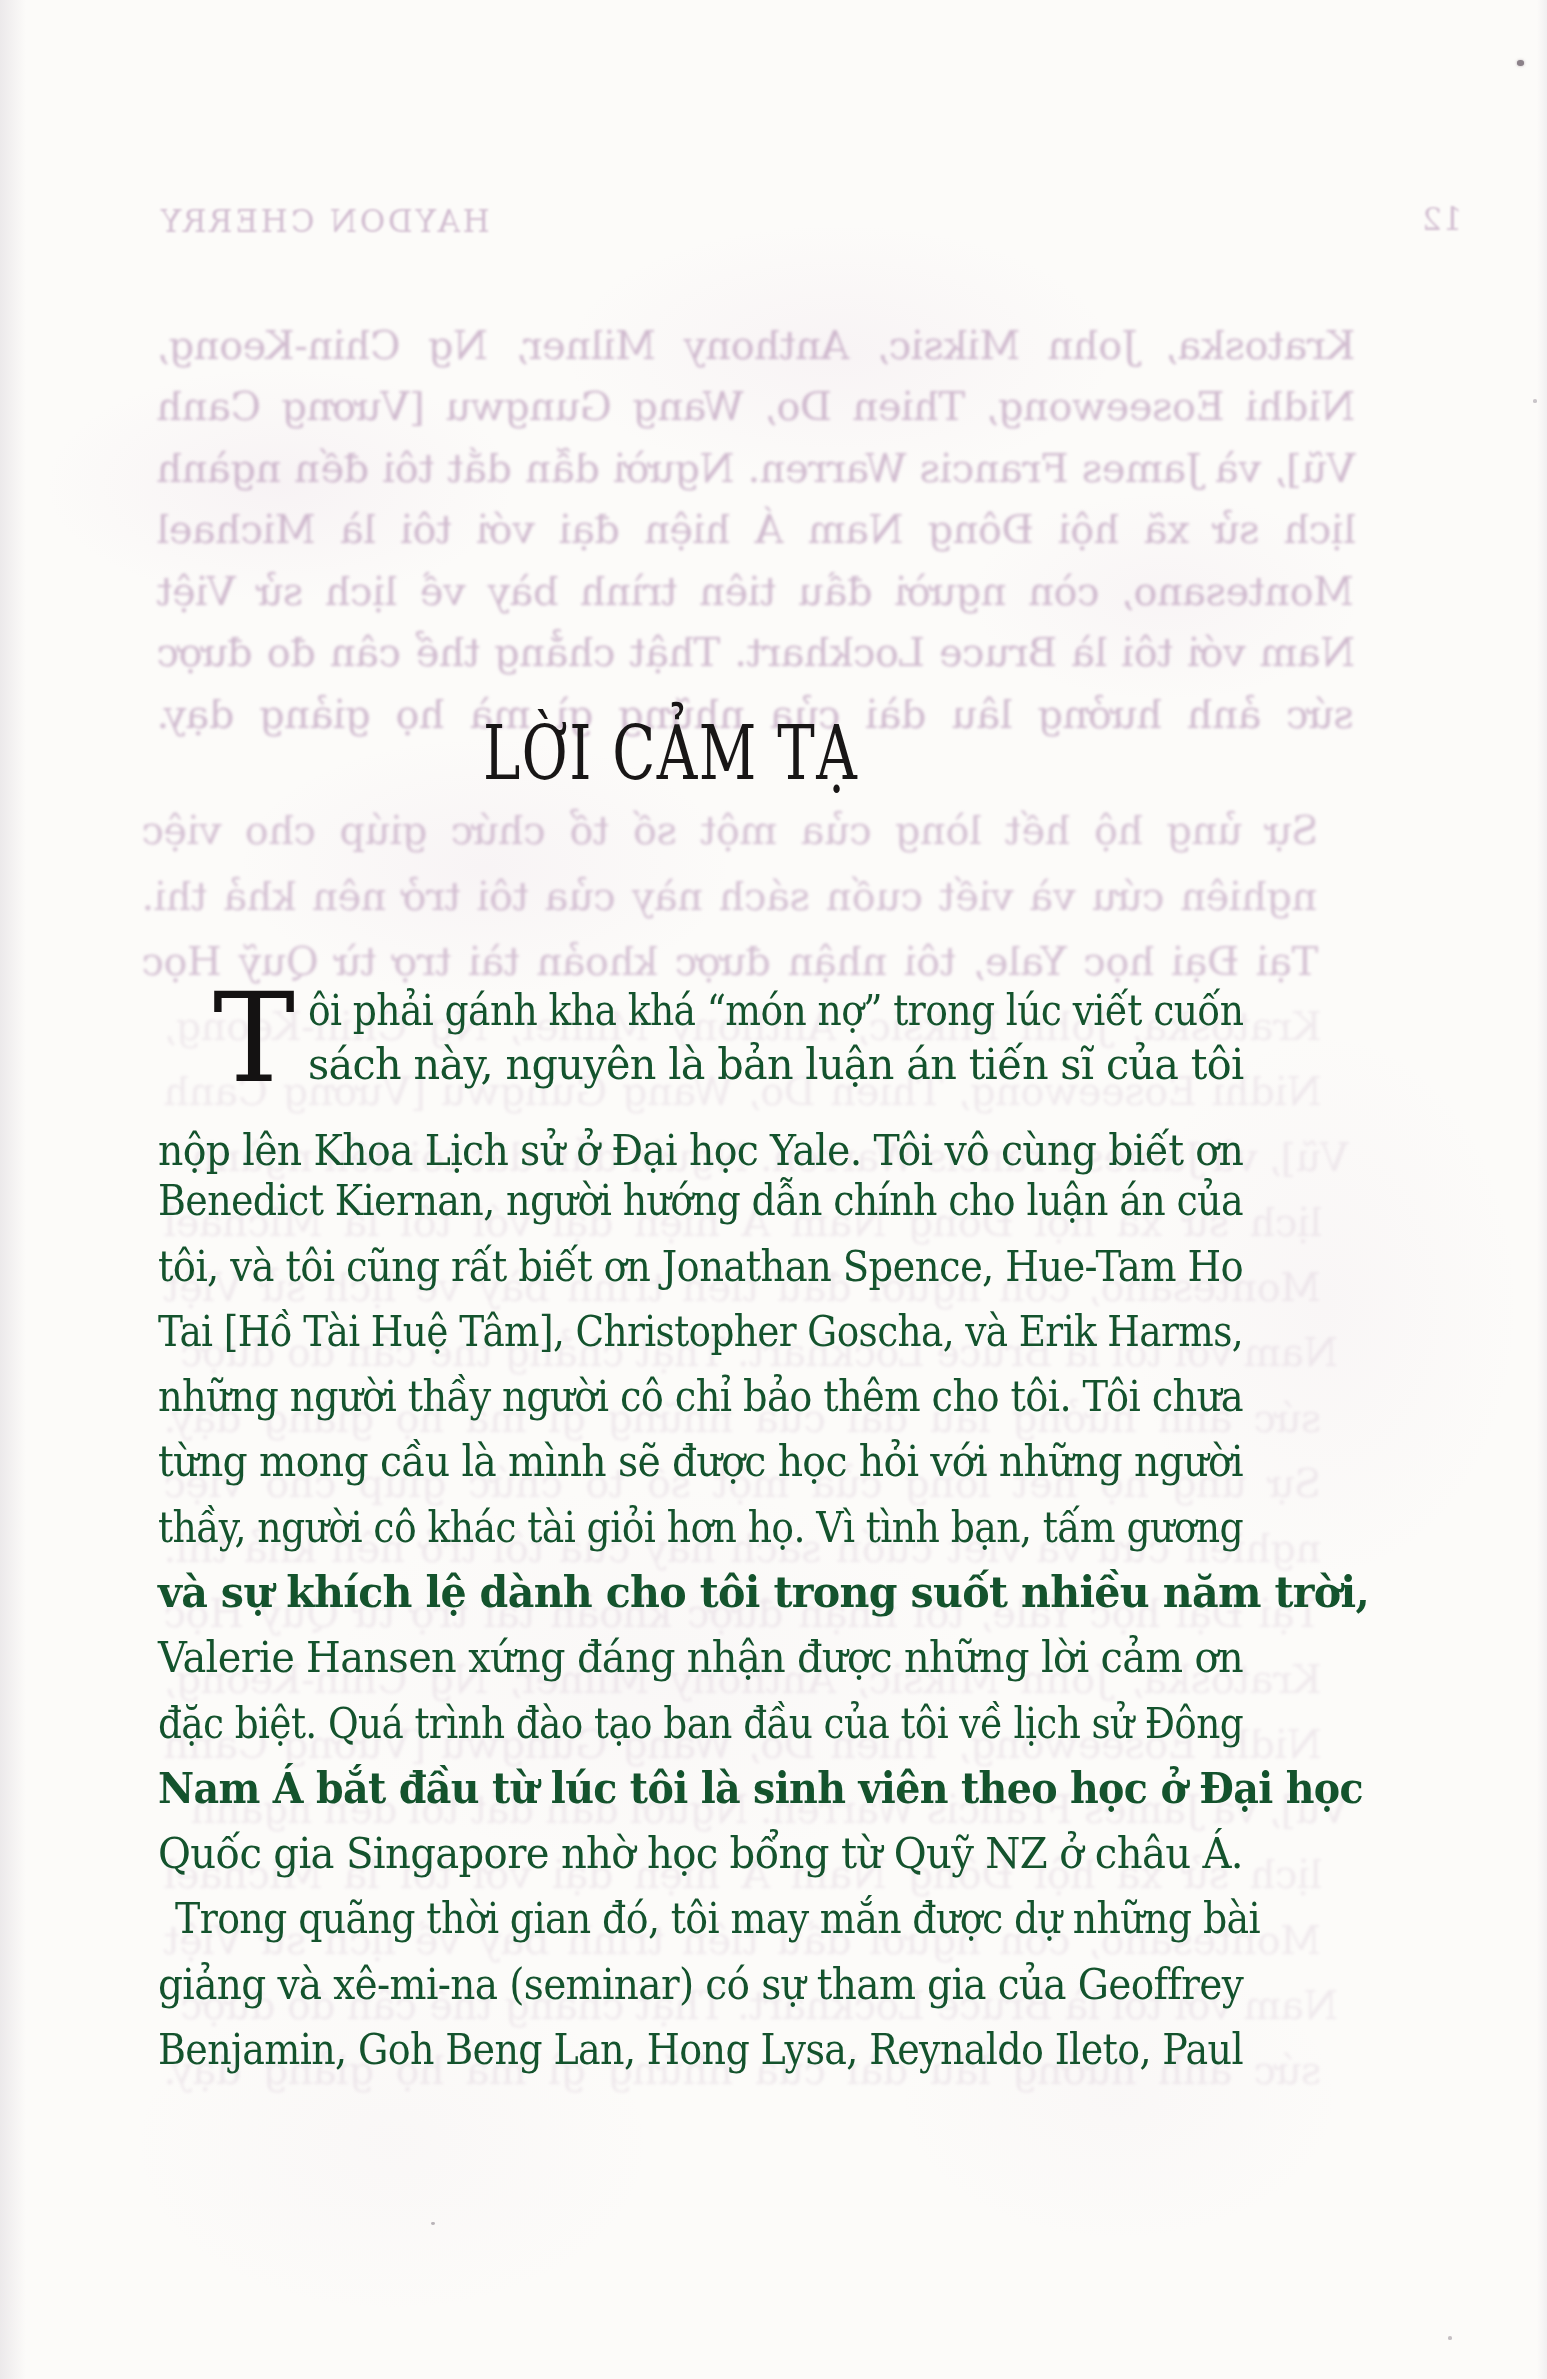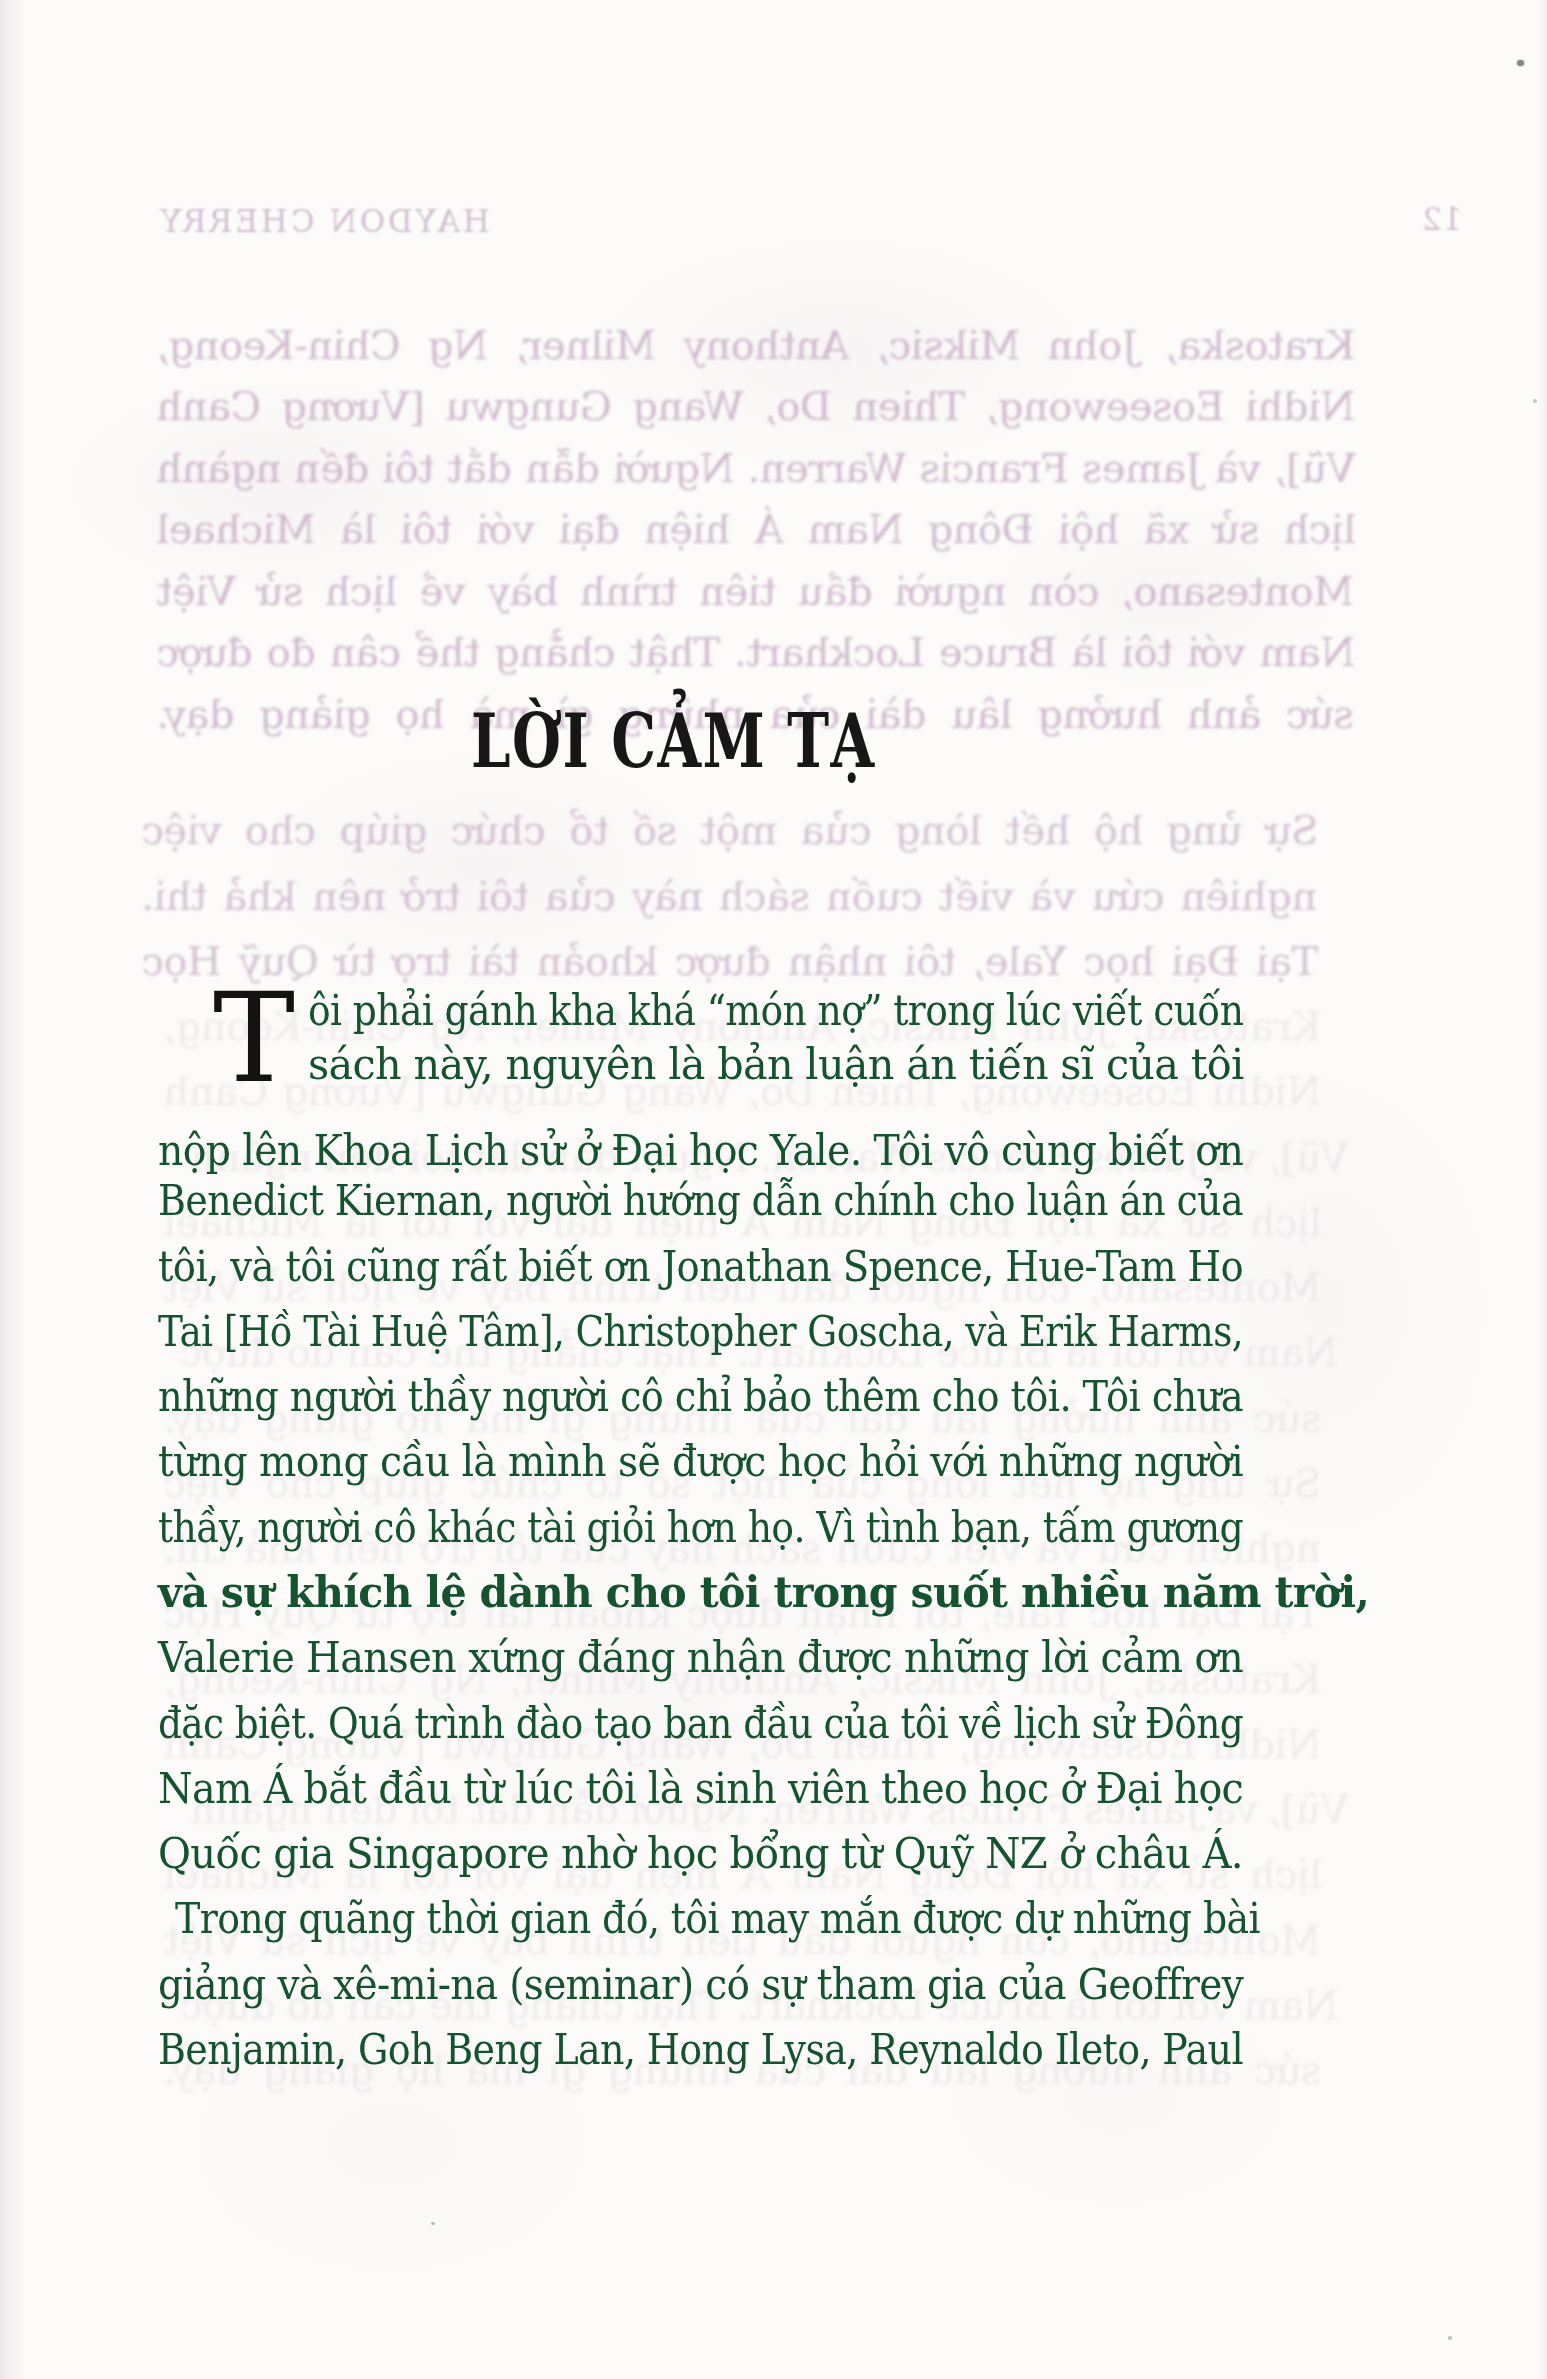--- a/index.html
+++ b/index.html
@@ -105,41 +105,41 @@
     <div class="bleed-line bleed-body" style="left: 164px; top: 1590px;"><span class="fit" style="word-spacing: 3.3px;">Tại Đại học Yale, tôi nhận được khoản tài trợ từ Quỹ Học</span></div>
     <div class="bleed-line bleed-body" style="left: 164px; top: 1656px;"><span class="fit" style="word-spacing: 8.9px;">Kratoska, John Miksic, Anthony Milner, Ng Chin-Keong,</span></div>
     <div class="bleed-line bleed-body" style="left: 164px; top: 1721px;"><span class="fit" style="word-spacing: 3px;">Nidhi Eoseewong, Thien Do, Wang Gungwu [Vương Canh</span></div>
     <div class="bleed-line bleed-body" style="left: 164px; top: 1786px;"><span class="fit" style="transform: scaleX(0.976908);">Vũ], và James Francis Warren. Người dẫn dắt tôi đến ngành</span></div>
     <div class="bleed-line bleed-body" style="left: 164px; top: 1851px;"><span class="fit" style="word-spacing: 9px;">lịch sử xã hội Đông Nam Á hiện đại với tôi là Michael</span></div>
     <div class="bleed-line bleed-body" style="left: 164px; top: 1917px;"><span class="fit" style="word-spacing: 6px;">Montesano, còn người đầu tiên trình bày về lịch sử Việt</span></div>
     <div class="bleed-line bleed-body" style="left: 164px; top: 1982px;"><span class="fit" style="transform: scaleX(0.985528);">Nam với tôi là Bruce Lockhart. Thật chẳng thể cân đo được</span></div>
     <div class="bleed-line bleed-body" style="left: 164px; top: 2047px;"><span class="fit" style="word-spacing: 9.4px;">sức ảnh hưởng lâu dài của những gì mà họ giảng dạy.</span></div>
   </div>
 
-<h1 class="chapter-title" style="margin:0;font-weight:bold;">
+<h1 class="chapter-title" style="margin:12px;font-weight:normal;">
   <span class="fit" style="transform: scaleX(0.750183);">LỜI CẢM TẠ</span>
 </h1>
 
 <div class="drop-cap">
   <span>T</span>
 </div>
 <div id="body-container">
     <div class="body-line" style="left: 308px; top: 986px;"><span class="fit" style="transform: scaleX(0.897452);">ôi phải gánh kha khá “món nợ” trong lúc viết cuốn</span></div>
     <div class="body-line" style="left: 308px; top: 1040px;"><span class="fit" style="transform: scaleX(0.985252);">sách này, nguyên là bản luận án tiến sĩ của tôi</span></div>
     <div class="body-line" style="left: 158px; top: 1109px; margin-top: 17px;"><span class="fit" style="transform: scaleX(0.938001);">nộp lên Khoa Lịch sử ở Đại học Yale. Tôi vô cùng biết ơn</span></div>
     <div class="body-line" style="left: 158px; top: 1176px;"><span class="fit" style="transform: scaleX(0.904781);">Benedict Kiernan, người hướng dẫn chính cho luận án của</span></div>
     <div class="body-line" style="left: 158px; top: 1242px;"><span class="fit" style="transform: scaleX(0.917619);">tôi, và tôi cũng rất biết ơn Jonathan Spence, Hue-Tam Ho</span></div>
     <div class="body-line" style="left: 158px; top: 1307px;"><span class="fit" style="transform: scaleX(0.891087);">Tai [Hồ Tài Huệ Tâm], Christopher Goscha, và Erik Harms,</span></div>
     <div class="body-line" style="left: 158px; top: 1372px;"><span class="fit" style="transform: scaleX(0.914297);">những người thầy người cô chỉ bảo thêm cho tôi. Tôi chưa</span></div>
     <div class="body-line" style="left: 158px; top: 1437px;"><span class="fit" style="transform: scaleX(0.937895);">từng mong cầu là mình sẽ được học hỏi với những người</span></div>
     <div class="body-line" style="left: 158px; top: 1503px;"><span class="fit" style="transform: scaleX(0.900381);">thầy, người cô khác tài giỏi hơn họ. Vì tình bạn, tấm gương</span></div>
     <div class="body-line" style="left: 158px; top: 1568px; font-weight: bold;"><span class="fit" style="transform: scaleX(0.979872);">và sự khích lệ dành cho tôi trong suốt nhiều năm trời,</span></div>
     <div class="body-line" style="left: 158px; top: 1633px;"><span class="fit" style="transform: scaleX(0.949822);">Valerie Hansen xứng đáng nhận được những lời cảm ơn</span></div>
     <div class="body-line" style="left: 158px; top: 1699px;"><span class="fit" style="transform: scaleX(0.891547);">đặc biệt. Quá trình đào tạo ban đầu của tôi về lịch sử Đông</span></div>
-    <div class="body-line" style="left: 158px; top: 1764px;"><span class="fit" style="transform: scaleX(0.942168);">Nam Á bắt đầu từ lúc tôi là sinh viên theo học ở Đại học</span></div>
+    <div class="body-line" style="left: 158px; top: 1764px; font-weight: bold;"><span class="fit" style="transform: scaleX(0.942168);">Nam Á bắt đầu từ lúc tôi là sinh viên theo học ở Đại học</span></div>
     <div class="body-line" style="left: 158px; top: 1829px;"><span class="fit" style="transform: scaleX(0.956763);">Quốc gia Singapore nhờ học bổng từ Quỹ NZ ở châu Á.</span></div>
     <div class="body-line" style="left: 175px; top: 1894px;"><span class="fit" style="transform: scaleX(0.902351);">Trong quãng thời gian đó, tôi may mắn được dự những bài</span></div>
     <div class="body-line" style="left: 158px; top: 1960px;"><span class="fit" style="transform: scaleX(0.929604);">giảng và xê-mi-na (seminar) có sự tham gia của Geoffrey</span></div>
     <div class="body-line" style="left: 158px; top: 2025px;"><span class="fit" style="transform: scaleX(0.905255);">Benjamin, Goh Beng Lan, Hong Lysa, Reynaldo Ileto, Paul</span></div>
   </div>
 
 <div class="dust-speck speck-1"></div>
 <div class="dust-speck speck-2"></div>
 <div class="dust-speck speck-3"></div>
 <div class="dust-speck speck-4"></div>

